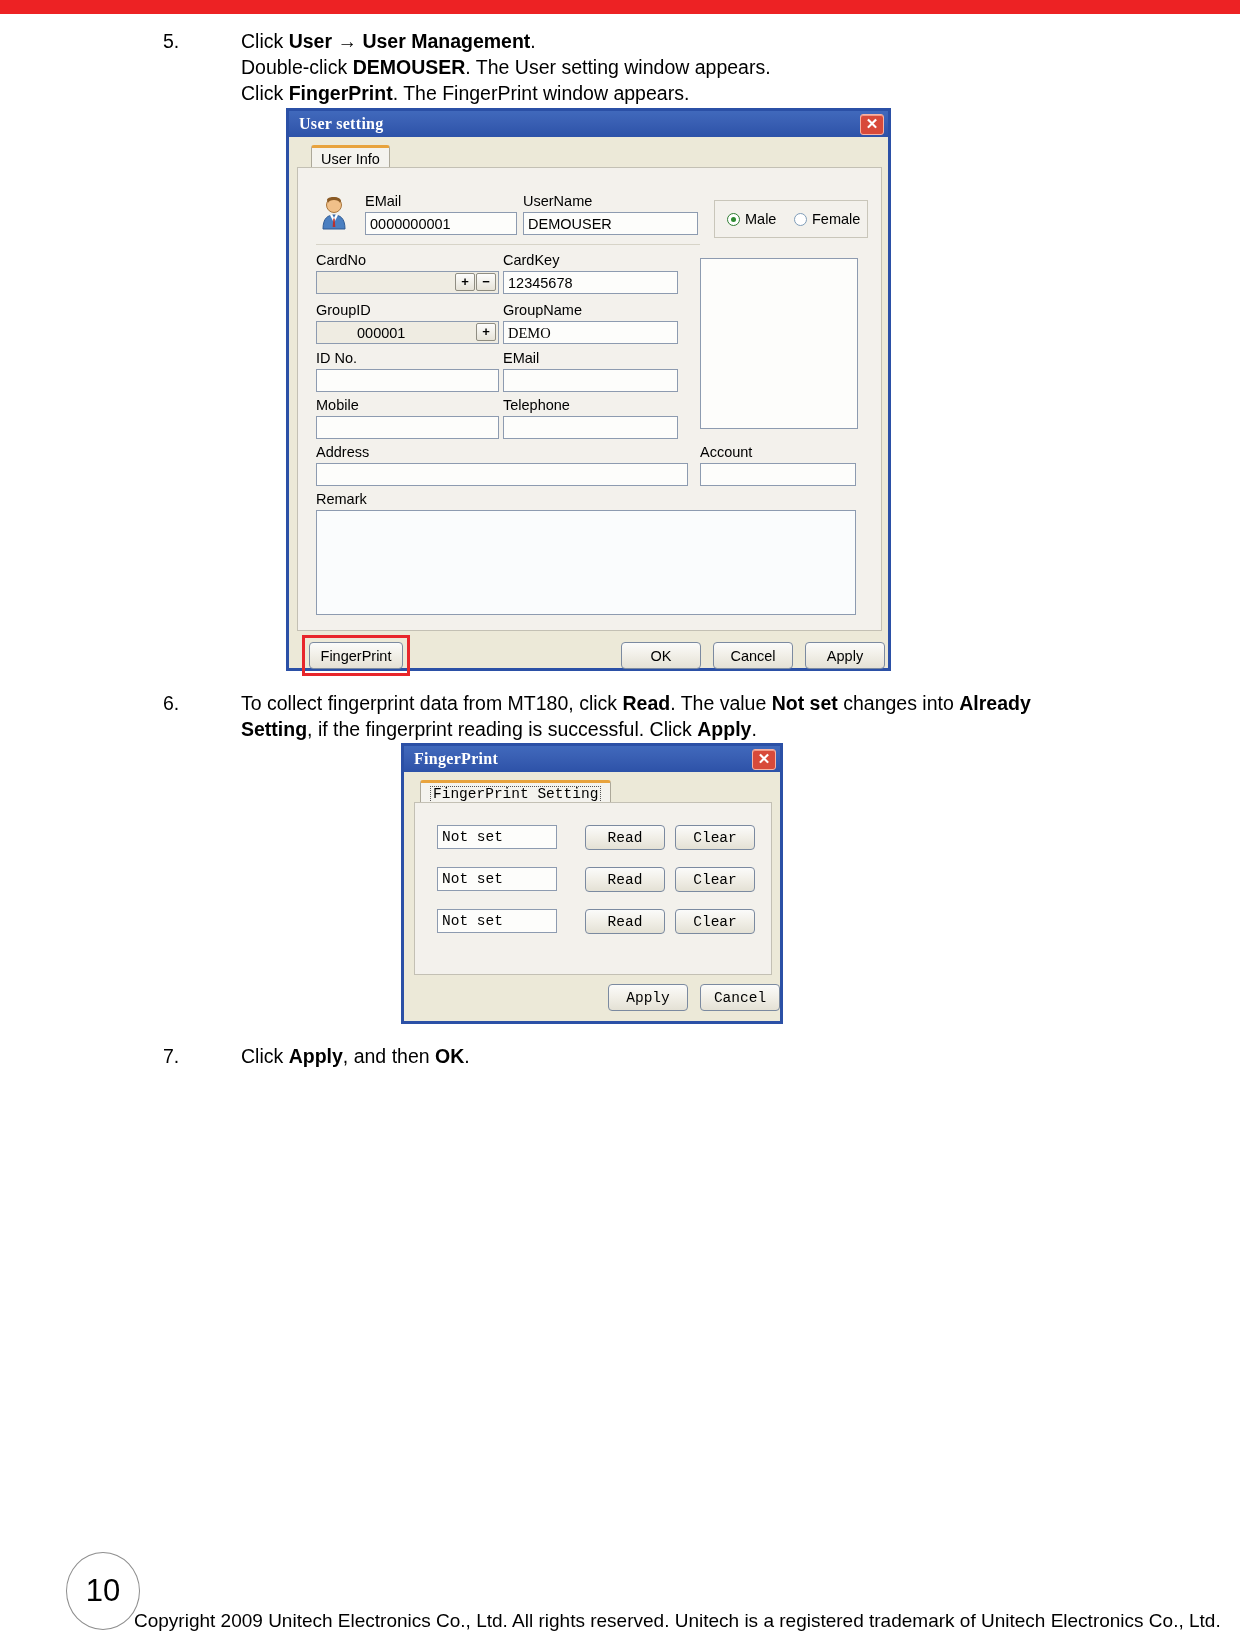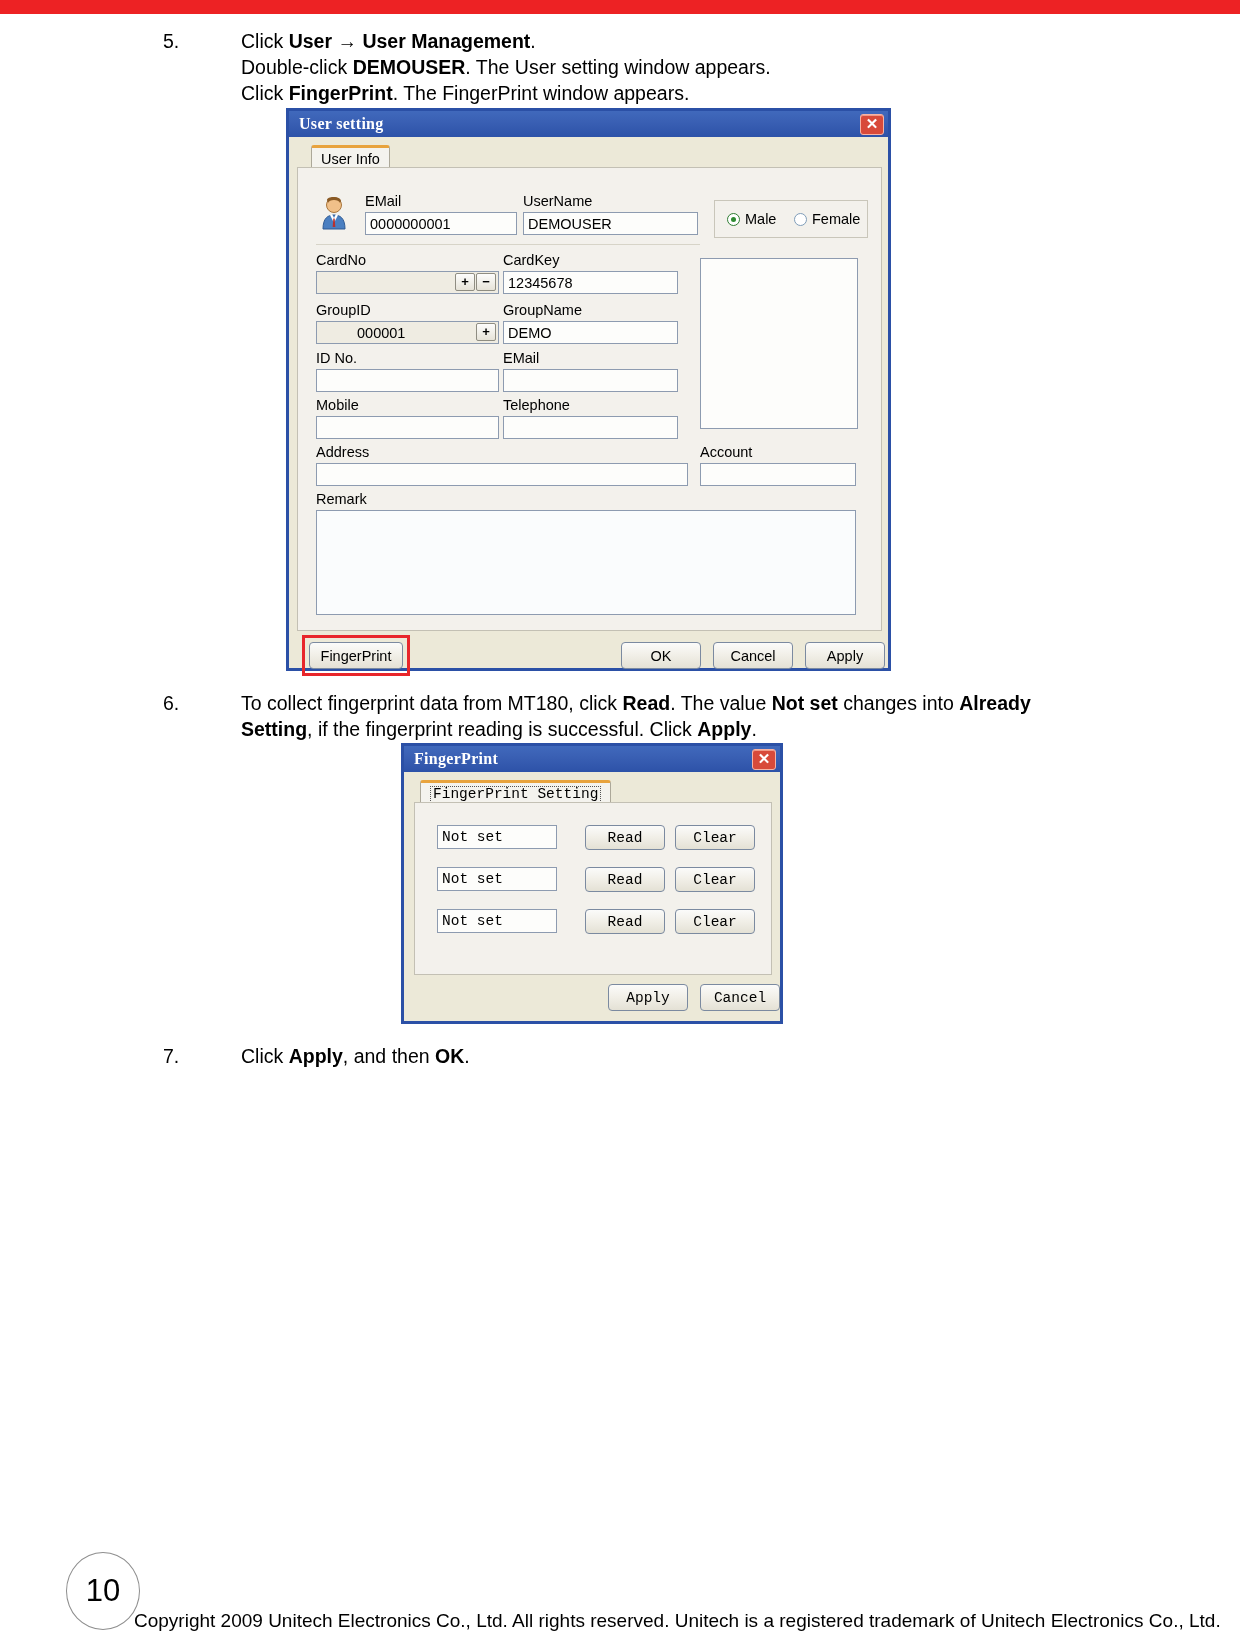--- a/index.html
+++ b/index.html
@@ -308,21 +308,21 @@
       <div class="spin" style="left:178px; top:105px;">−</div>
 
       <div class="fld-label" style="left:205px; top:84px;">CardKey</div>
       <div class="fld" style="left:205px; top:103px; width:175px; height:23px;">12345678</div>
 
       <div class="fld-label" style="left:18px; top:134px;">GroupID</div>
       <div class="fld shaded" style="left:18px; top:153px; width:183px; height:23px;">000001</div>
       <div class="spin" style="left:178px; top:155px;">+</div>
 
       <div class="fld-label" style="left:205px; top:134px;">GroupName</div>
-      <div class="fld" style="left:205px; top:153px; width:175px; height:23px;">DEMO</div>
+      <div class="fld" style="left:205px; top:153px; width:175px; height:23px;font-family:Liberation Serif, serif;">DEMO</div>
 
       <div class="fld-label" style="left:18px; top:182px;">ID No.</div>
       <div class="fld" style="left:18px; top:201px; width:183px; height:23px;"></div>
 
       <div class="fld-label" style="left:205px; top:182px;">EMail</div>
       <div class="fld" style="left:205px; top:201px; width:175px; height:23px;"></div>
 
       <div class="fld-label" style="left:18px; top:229px;">Mobile</div>
       <div class="fld" style="left:18px; top:248px; width:183px; height:23px;"></div>
 

